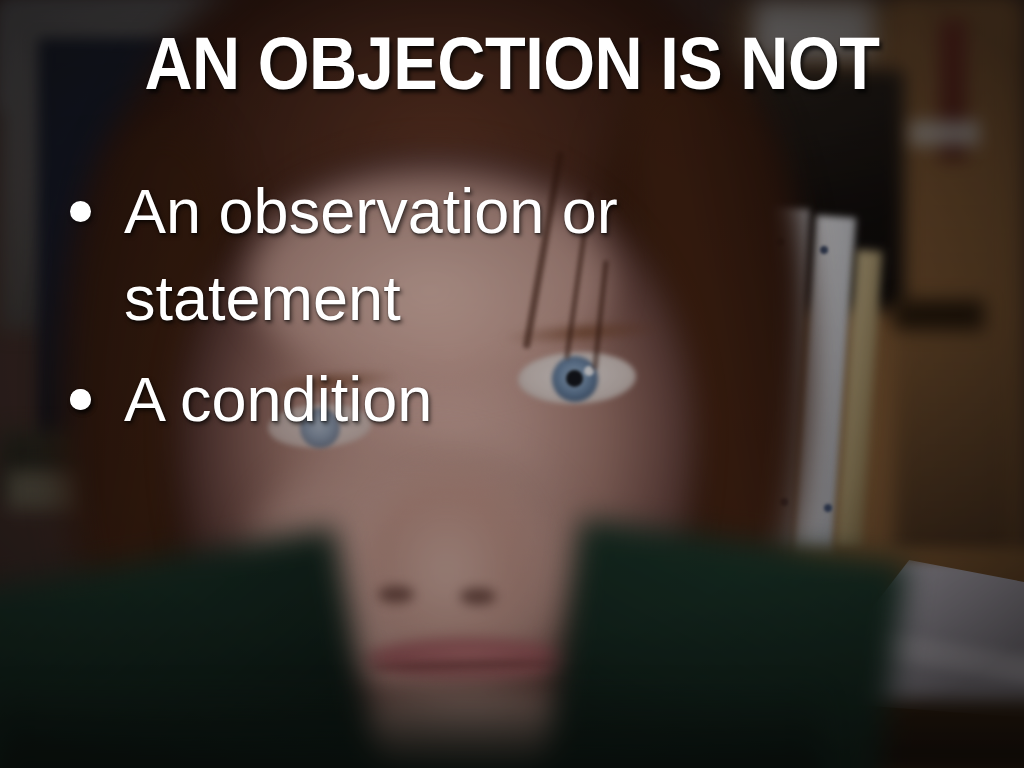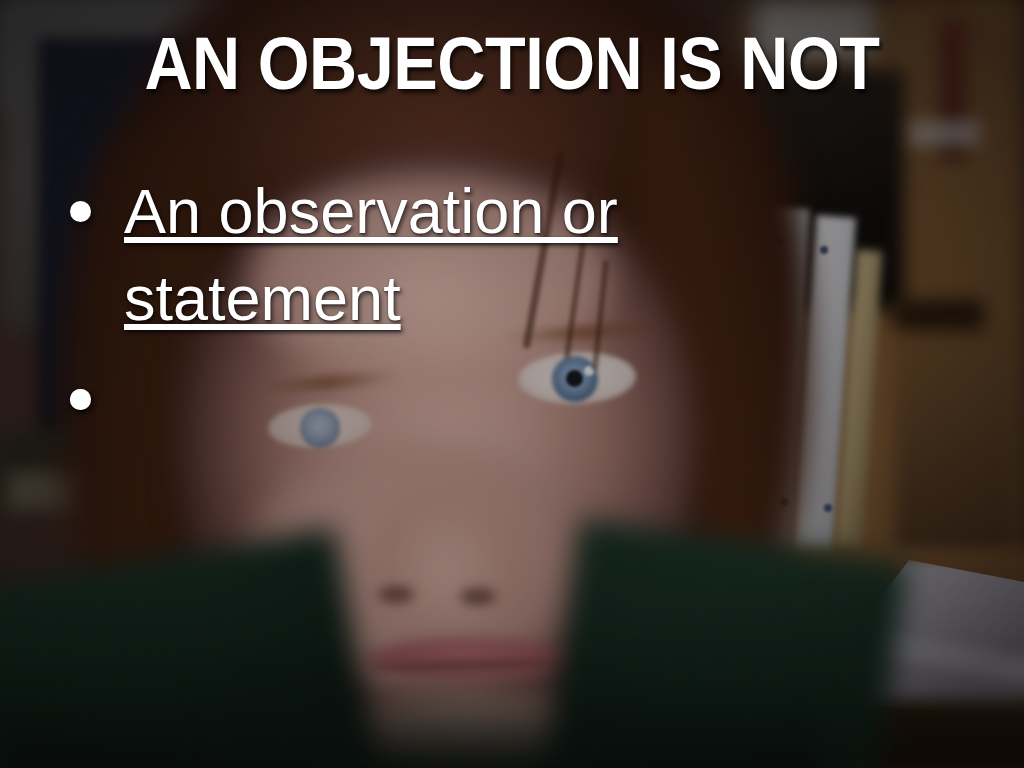--- a/index.html
+++ b/index.html
@@ -443,21 +443,20 @@
     color: #ffffff;
     text-shadow:
       2px 3px 4px rgba(0,0,0,.55),
       0 1px 2px rgba(0,0,0,.5);
   }
   .bullet-item {
     position: relative;
     padding-left: 68px;
     margin: 0 0 14px 0;
     max-width: 560px;
-    text-decoration: underline;
   }
   .bullet-item:last-child { margin-bottom: 0; }
 
   .bullet-dot {
     position: absolute;
     left: 14px;
     top: 33px;
     width: 21px;
     height: 21px;
     border-radius: 50%;
@@ -550,18 +549,19 @@
         <span class="bullet-dot"></span>
         <span class="bullet-text">An observation or statement</span>
       </li>
 
       <li class="bullet-item">
         <span class="bullet-dot"></span>
       </li>
 
       <li class="bullet-item">
         <span class="bullet-dot"></span>
+        <span class="bullet-text">A condition</span>
       </li>
 
     </ul>
   </div>
 
 </div>
 
 </body></html>

